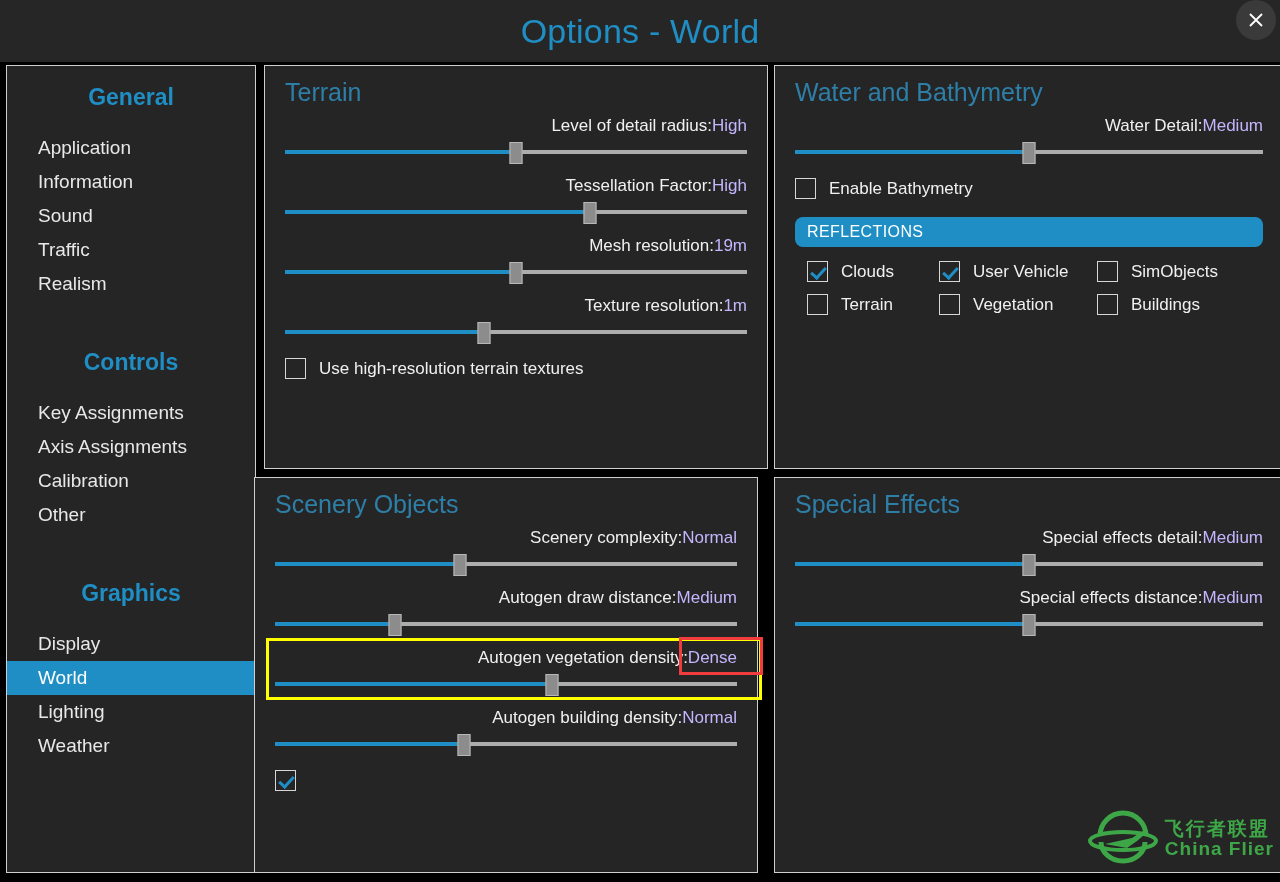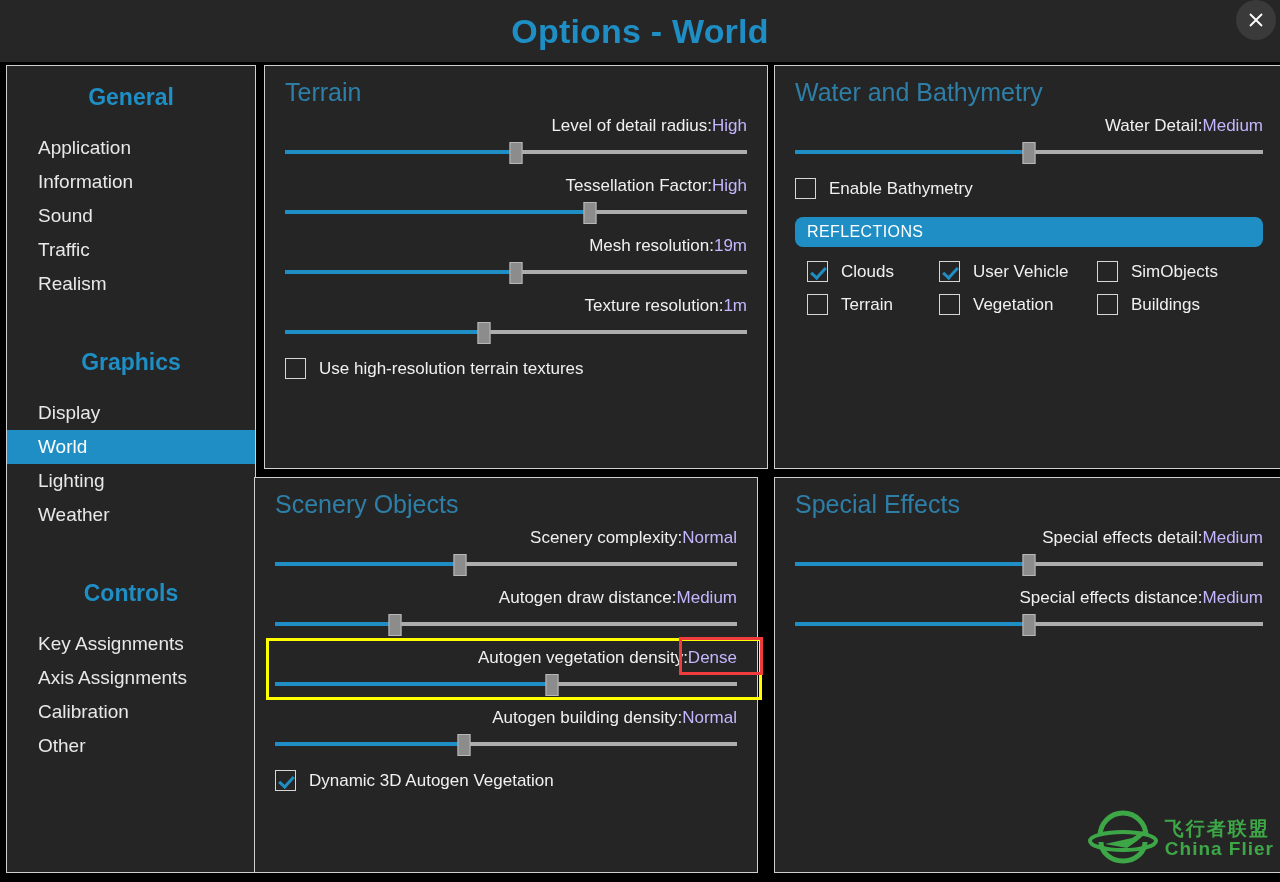--- a/index.html
+++ b/index.html
@@ -21,21 +21,21 @@
     left: 0; top: 0;
     width: 1280px; height: 62px;
     background: #262626;
   }
   .title-text {
     position: absolute;
     left: 0; top: 0;
     width: 1280px; height: 62px;
     display: flex; align-items: center; justify-content: center;
     font-size: 34px;
-    font-weight: 700;
+    font-weight: 400;
     color: #1f8ec4;
     letter-spacing: 0.2px;
   }
   .close-btn {
     position: absolute;
     right: 4px; top: 0px;
     width: 40px; height: 40px;
     border-radius: 50%;
     background: #3a3a3a;
     display: flex; align-items: center; justify-content: center;
@@ -212,33 +212,33 @@
   <div class="sidebar">
     <div>
       <div class="side-head">General</div>
       <div class="side-item">Application</div>
       <div class="side-item">Information</div>
       <div class="side-item">Sound</div>
       <div class="side-item">Traffic</div>
       <div class="side-item">Realism</div>
     </div>
     <div>
+      <div class="side-head spaced">Controls</div>
+      <div class="side-item">Key Assignments</div>
+      <div class="side-item">Axis Assignments</div>
+      <div class="side-item">Calibration</div>
+      <div class="side-item">Other</div>
+    </div>
+    <div>
       <div class="side-head spaced">Graphics</div>
       <div class="side-item">Display</div>
       <div class="side-item active">World</div>
       <div class="side-item">Lighting</div>
       <div class="side-item">Weather</div>
     </div>
-    <div>
-      <div class="side-head spaced">Controls</div>
-      <div class="side-item">Key Assignments</div>
-      <div class="side-item">Axis Assignments</div>
-      <div class="side-item">Calibration</div>
-      <div class="side-item">Other</div>
-    </div>
   </div>
 
   <div class="panel" id="panel-terrain">
     <div class="panel-title">Terrain</div>
 
     <div class="row">
       <div class="row-head">
         <span class="row-label">Level of detail radius:</span>
         <span class="row-value">High</span>
       </div>
@@ -387,21 +387,20 @@
       </div>
       <div class="slider">
         <div class="track"></div>
         <div class="fill" style="width: 41%;"></div>
         <div class="knob" style="left: 41%;"></div>
       </div>
     </div>
 
     <div class="cbrow">
       <span class="cbox checked"></span>
-      <span class="cblabel">Dynamic 3D Autogen Vegetation</span>
     </div>
   </div>
 
   <div class="panel" id="panel-effects">
     <div class="panel-title">Special Effects</div>
 
     <div class="row">
       <div class="row-head">
         <span class="row-label">Special effects detail:</span>
         <span class="row-value">Medium</span>

